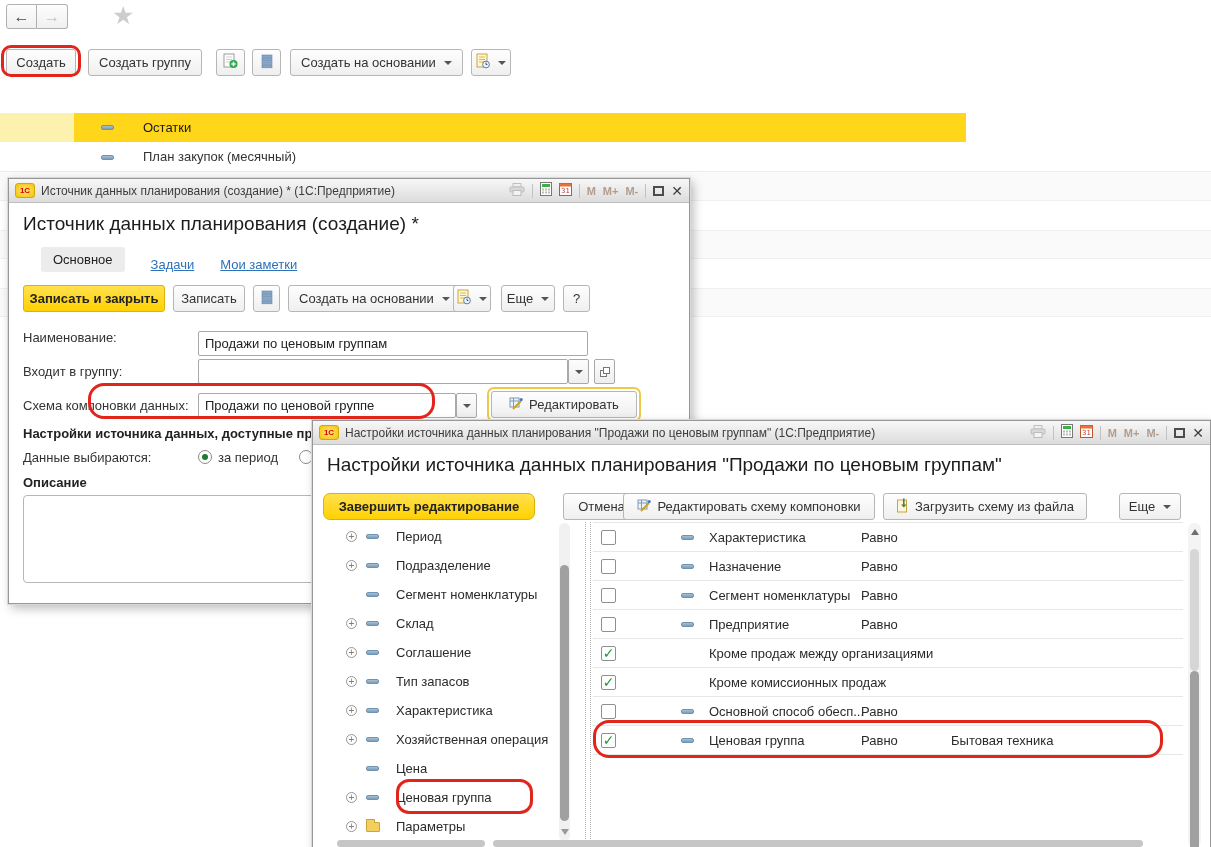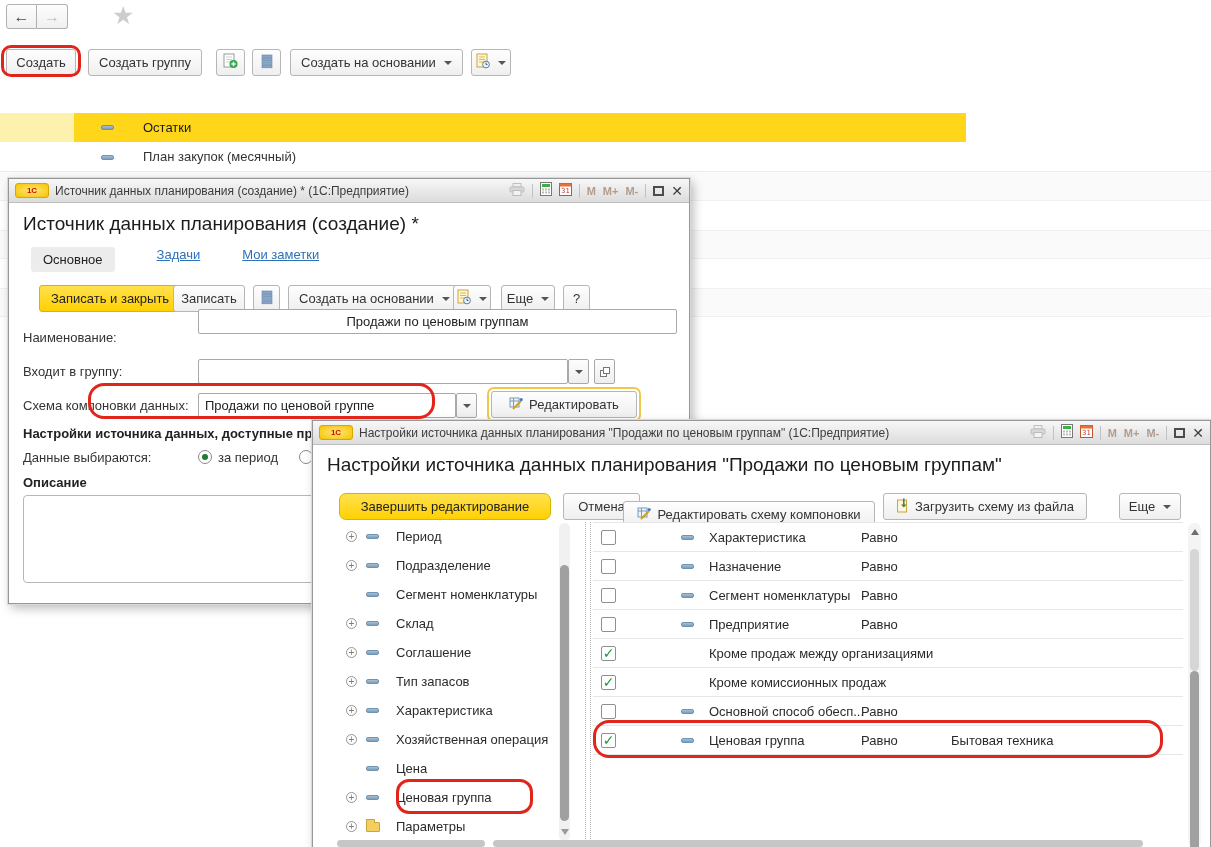--- a/index.html
+++ b/index.html
@@ -5,39 +5,39 @@
   * { box-sizing: border-box; margin: 0; padding: 0; }
   html,body { width:1211px; height:847px; }
   body { font-family:"Liberation Sans","DejaVu Sans",sans-serif; font-size:13px; color:#333; background:#fff; }
   #screen { position:relative; width:1211px; height:847px; overflow:hidden; background:#fff; }
   .abs { position:absolute; }
 
   
   .btn { display:inline-flex; align-items:center; justify-content:center; gap:6px; height:27px;
          padding:0 10px; background:linear-gradient(#fefefe,#efefef); border:1px solid #b6b6b6;
          border-radius:3px; color:#333; white-space:nowrap; cursor:default; }
-  .btn.yellow { background:linear-gradient(#ffe14d,#ffd103); border-color:#d9b405; font-weight:normal; color:#222;margin-left:16px; }
+  .btn.yellow { background:linear-gradient(#ffe14d,#ffd103); border-color:#d9b405; font-weight:bold; color:#222; }
   .btn.icon-only { padding:0 5px; }
   .caret-icon { display:inline-block; width:0; height:0; border-left:4px solid transparent;
                 border-right:4px solid transparent; border-top:4px solid #555; margin-left:2px; }
   .input { height:25px; background:#fff; border:1px solid #a9a9a9; border-radius:2px;
            padding:0 6px; font-size:13px; line-height:23px; color:#222; display:block; }
   .combo-btn { height:25px; width:21px; background:linear-gradient(#fdfdfd,#eee); border:1px solid #a9a9a9;
                border-radius:2px; display:flex; align-items:center; justify-content:center; }
   .lbl { line-height:25px; color:#333; }
   .bold { font-weight:bold; }
 
   
   .win { position:absolute; background:#fff; border:1px solid #979797;
          box-shadow:0 0 0 1px #d9d9d9, 3px 4px 10px rgba(0,0,0,.28); }
   .win-titlebar { position:absolute; left:0; top:0; right:0; height:24px;
                   background:linear-gradient(#f7f7f7,#dcdcdc); border-bottom:1px solid #bdbdbd;
                   display:flex; align-items:center; padding:0 6px; gap:6px; }
   .win-title { font-size:12px; color:#3c3c3c; flex:1 1 auto; overflow:hidden; white-space:nowrap; }
-  .logo-1c { width:34px; height:15px; border-radius:3px; background:radial-gradient(#ffe67a,#f5c400);
+  .logo-1c { width:20px; height:15px; border-radius:3px; background:radial-gradient(#ffe67a,#f5c400);
              border:1px solid #d5a800; color:#d40000; font-size:8px; font-weight:bold;
              display:flex; align-items:center; justify-content:center; }
   .tb-icons { display:flex; align-items:center; gap:7px; }
   .mem { font-size:11px; font-weight:bold; color:#b39c8c; }
   .win-max { width:11px; height:10px; border:2px solid #4c4c4c; display:inline-block; }
   .win-close { font-size:14px; font-weight:bold; color:#3c3c3c; line-height:10px; }
   .tb-sep { width:1px; height:14px; background:#c2c2c2; }
 
   .heading { font-size:19px; color:#1c1c1c; }
 
@@ -197,21 +197,21 @@
         <span class="mem">M+</span>
         <span class="mem">M-</span>
         <span class="tb-sep"></span>
         <span class="win-max"></span>
         <span class="win-close">✕</span>
       </span>
     </div>
 
     <div class="abs heading" style="left:14px; top:34px;">Источник данных планирования (создание) *</div>
 
-    <div class="abs" style="left:22px; top:68px; display:flex; gap:42px; align-items:flex-start;">
+    <div class="abs" style="left:32px; top:68px; display:flex; gap:26px; align-items:flex-end;">
       <span class="tab-active">Основное</span>
       <span class="link">Задачи</span>
       <span class="link">Мои заметки</span>
     </div>
 
     <div class="abs btn yellow" style="left:14px; top:106px; width:142px;">
       <span>Записать и закрыть</span>
     </div>
     <div class="abs btn" style="left:164px; top:106px; width:72px;">
       <span>Записать</span>
@@ -246,21 +246,21 @@
     </div>
     <div class="abs btn" style="left:492px; top:106px; width:54px;">
       <span>Еще</span>
       <span class="caret-icon"></span>
     </div>
     <div class="abs btn icon-only" style="left:554px; top:106px; width:27px;">
       <span>?</span>
     </div>
 
     <span class="abs lbl" style="left:14px; top:146px;">Наименование:</span>
-    <input class="abs input" style="left: 189px; top: 130px; width: 479px; text-align: center;" value="Продажи по ценовым группам">
+    <input class="abs input" style="left: 189px; top: 152px; width: 390px;" value="Продажи по ценовым группам">
 
     <span class="abs lbl" style="left:14px; top:180px;">Входит в группу:</span>
     <input class="abs input" style="left: 189px; top: 180px; width: 370px;" value="">
     <div class="abs combo-btn" style="left:559px; top:180px;">
       <span class="caret-icon" style="margin:0;"></span>
     </div>
     <div class="abs combo-btn" style="left:585px; top:180px;">
       <span style="position:relative;width:10px;height:10px;display:inline-block;">
         <span style="position:absolute;left:0;bottom:0;width:7px;height:7px;border:1px solid #777;background:#fff;"></span>
         <span style="position:absolute;right:0;top:0;width:7px;height:7px;border:1px solid #777;background:#fff;"></span>
@@ -333,21 +333,21 @@
     </div>
 
     <div class="abs heading" style="left:14px; top:33px; white-space:nowrap;">Настройки источника данных планирования "Продажи по ценовым группам"</div>
 
     <div class="abs btn yellow" style="left:10px; top:72px; width:212px;border-radius:7px;">
       <span>Завершить редактирование</span>
     </div>
     <div class="abs btn" style="left:230px; top:72px; width:77px;margin-left:20px;">
       <span>Отмена</span>
     </div>
-    <div class="abs btn" style="left:310px; top:72px; width:252px;margin-top:8px;">
+    <div class="abs btn" style="left:310px; top:72px; width:252px;">
       <span>
         <svg width="14" height="14" viewBox="0 0 14 14">
             <rect x="1" y="2" width="9" height="9" fill="#eef3fa" stroke="#7b9cba"></rect>
             <line x1="1" y1="5" x2="10" y2="5" stroke="#7b9cba"></line>
             <line x1="4.5" y1="2" x2="4.5" y2="11" stroke="#7b9cba"></line>
             <line x1="4" y1="13" x2="12" y2="5" stroke="#c9a227" stroke-width="2"></line>
             <circle cx="12.2" cy="3.6" r="1.6" fill="#4a78c8"></circle>
           </svg>
       </span>
       <span>Редактировать схему компоновки</span>

